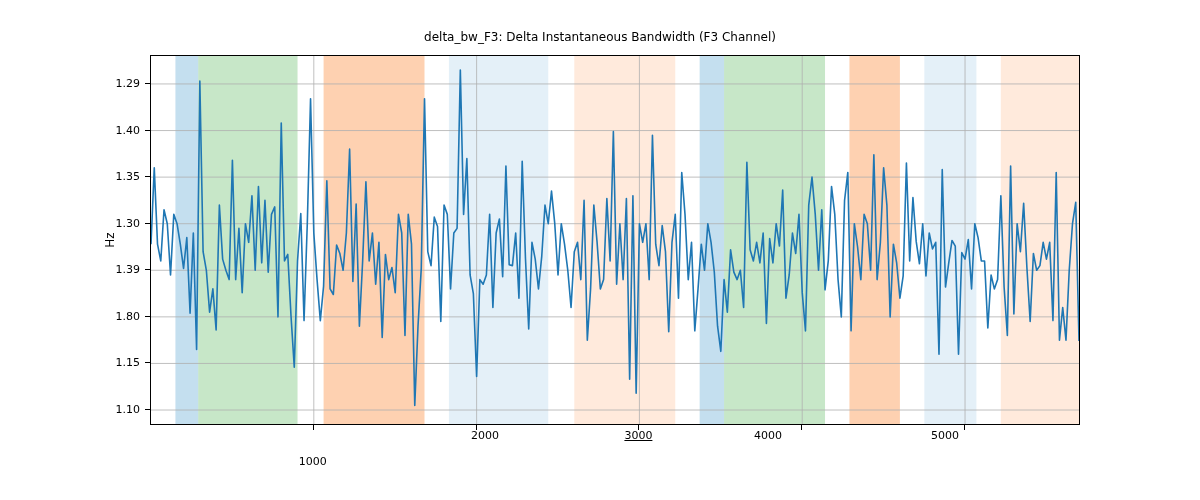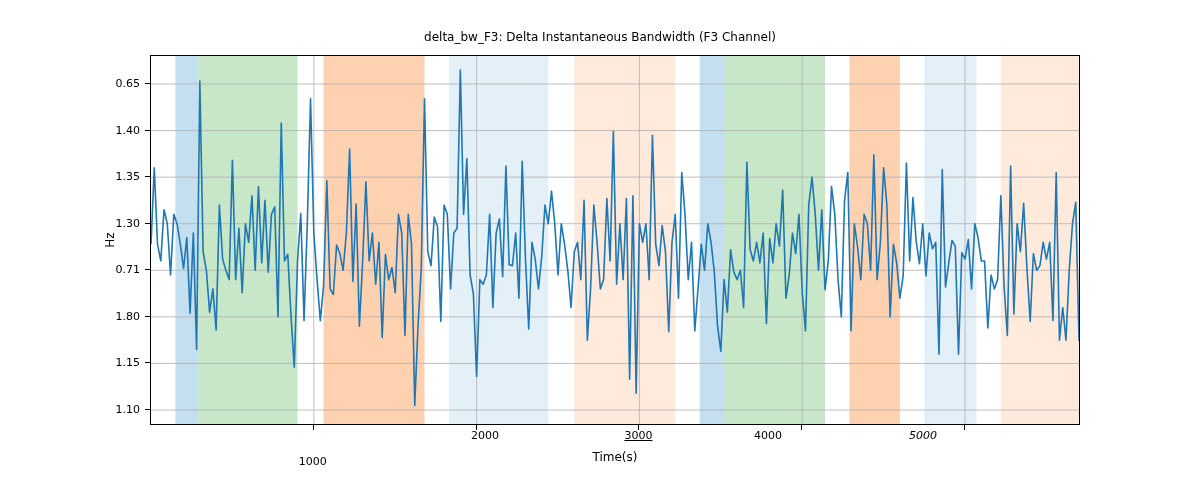--- a/index.html
+++ b/index.html
@@ -137,38 +137,37 @@
         <line x1="0" x2="928" y1="260.8607594936709" y2="260.8607594936709" stroke="#b0b0b0" stroke-width="0.8"></line>
         <line x1="0" x2="928" y1="214.2784810126582" y2="214.2784810126582" stroke="#b0b0b0" stroke-width="0.8"></line>
         <line x1="0" x2="928" y1="167.69620253164553" y2="167.69620253164553" stroke="#b0b0b0" stroke-width="0.8"></line>
         <line x1="0" x2="928" y1="121.11392405063282" y2="121.11392405063282" stroke="#b0b0b0" stroke-width="0.8"></line>
         <line x1="0" x2="928" y1="74.53164556962031" y2="74.53164556962031" stroke="#b0b0b0" stroke-width="0.8"></line>
         <line x1="0" x2="928" y1="27.94936708860763" y2="27.94936708860763" stroke="#b0b0b0" stroke-width="0.8"></line>
         <path d="M0.00 188.19 L3.26 111.80 L6.51 188.19 L9.77 204.96 L13.02 153.72 L16.28 167.70 L19.54 218.94 L22.79 158.38 L26.05 167.70 L29.31 188.19 L32.56 212.42 L35.82 181.67 L39.07 257.13 L42.33 177.01 L45.59 293.47 L48.84 25.15 L52.10 195.65 L55.35 214.28 L58.61 256.20 L61.87 232.91 L65.12 273.90 L68.38 149.06 L71.64 203.10 L74.89 214.28 L78.15 223.59 L81.40 104.34 L84.66 223.59 L87.92 172.35 L91.17 236.64 L94.43 167.70 L97.68 186.33 L100.94 139.75 L104.20 214.28 L107.45 130.43 L110.71 206.83 L113.96 144.41 L117.22 216.14 L120.48 158.38 L123.73 150.93 L126.99 260.86 L130.25 67.08 L133.50 204.96 L136.76 198.44 L140.01 259.93 L143.27 311.17 L146.53 204.96 L149.78 157.45 L153.04 264.59 L156.29 167.70 L159.55 42.86 L162.81 177.01 L166.06 223.59 L169.32 264.59 L172.58 230.12 L175.83 124.84 L179.09 232.91 L182.34 238.50 L185.60 189.12 L188.86 197.51 L192.11 214.28 L195.37 177.01 L198.62 93.16 L201.88 225.46 L205.14 148.13 L208.39 270.18 L211.65 204.96 L214.91 125.77 L218.16 204.96 L221.42 177.01 L224.67 228.25 L227.93 186.33 L231.19 281.36 L234.44 198.44 L237.70 223.59 L240.95 211.48 L244.21 236.64 L247.47 158.38 L250.72 177.01 L253.98 279.49 L257.24 158.38 L260.49 188.19 L263.75 349.37 L267.00 270.18 L270.26 212.42 L273.52 42.86 L276.77 195.65 L280.03 209.62 L283.28 161.17 L286.54 170.49 L289.80 265.52 L293.05 149.06 L296.31 158.38 L299.56 232.91 L302.82 177.01 L306.08 172.35 L309.33 13.97 L312.59 158.38 L315.85 102.48 L319.10 218.94 L322.36 237.57 L325.61 320.49 L328.87 223.59 L332.13 228.25 L335.38 218.94 L338.64 158.38 L341.89 251.54 L345.15 177.01 L348.41 163.04 L351.66 220.80 L354.92 109.93 L358.18 208.69 L361.43 209.62 L364.69 177.01 L367.94 242.23 L371.20 105.28 L374.46 202.17 L377.71 272.97 L380.97 186.33 L384.22 203.10 L387.48 232.91 L390.74 200.30 L393.99 149.06 L397.25 167.70 L400.51 135.09 L403.76 167.70 L407.02 218.94 L410.27 167.70 L413.53 188.19 L416.79 214.28 L420.04 251.54 L423.30 195.65 L426.55 186.33 L429.81 223.59 L433.07 144.41 L436.32 284.15 L439.58 232.91 L442.84 149.06 L446.09 186.33 L449.35 232.91 L452.60 223.59 L455.86 142.54 L459.12 204.96 L462.37 75.46 L465.63 228.25 L468.88 167.70 L472.14 223.59 L475.40 142.54 L478.65 323.28 L481.91 139.75 L485.16 337.26 L488.42 167.70 L491.68 186.33 L494.93 167.70 L498.19 223.59 L501.45 79.19 L504.70 188.19 L507.96 209.62 L511.21 169.56 L514.47 195.65 L517.73 275.77 L520.98 186.33 L524.24 158.38 L527.49 242.23 L530.75 116.46 L534.01 158.38 L537.26 223.59 L540.52 186.33 L543.78 274.84 L547.03 232.91 L550.29 188.19 L553.54 214.28 L556.80 167.70 L560.06 186.33 L563.31 216.14 L566.57 270.18 L569.82 295.33 L573.08 223.59 L576.34 256.20 L579.59 193.78 L582.85 216.14 L586.11 223.59 L589.36 214.28 L592.62 251.54 L595.87 106.21 L599.13 193.78 L602.39 204.96 L605.64 186.33 L608.90 206.83 L612.15 177.01 L615.41 267.38 L618.67 182.60 L621.92 206.83 L625.18 167.70 L628.44 190.06 L631.69 134.16 L634.95 242.23 L638.20 218.94 L641.46 177.01 L644.72 197.51 L647.97 158.38 L651.23 236.64 L654.48 274.84 L657.74 149.06 L661.00 121.11 L664.25 158.38 L667.51 214.28 L670.76 153.72 L674.02 233.84 L677.28 204.96 L680.53 130.43 L683.79 158.38 L687.05 223.59 L690.30 260.86 L693.56 144.41 L696.81 116.46 L700.07 274.84 L703.33 167.70 L706.58 190.99 L709.84 223.59 L713.09 158.38 L716.35 167.70 L719.61 214.28 L722.86 98.75 L726.12 223.59 L729.38 186.33 L732.63 111.80 L735.89 149.06 L739.14 260.86 L742.40 188.19 L745.66 206.83 L748.91 242.23 L752.17 219.87 L755.42 107.14 L758.68 204.96 L761.94 141.61 L765.19 185.40 L768.45 207.76 L771.71 167.70 L774.96 219.87 L778.22 177.01 L781.47 192.85 L784.73 186.33 L787.99 298.13 L791.24 113.66 L794.50 231.05 L797.75 206.83 L801.01 184.47 L804.27 190.06 L807.52 298.13 L810.78 196.58 L814.04 203.10 L817.29 183.53 L820.55 232.91 L823.80 167.70 L827.06 181.67 L830.32 204.96 L833.57 204.96 L836.83 272.04 L840.08 218.94 L843.34 232.91 L846.60 223.59 L849.85 139.75 L853.11 231.05 L856.36 279.49 L859.62 109.93 L862.88 258.07 L866.13 167.70 L869.39 195.65 L872.65 147.20 L875.90 211.48 L879.16 265.52 L882.41 197.51 L885.67 214.28 L888.93 209.62 L892.18 186.33 L895.44 203.10 L898.69 186.33 L901.95 264.59 L905.21 116.46 L908.46 284.15 L911.72 251.54 L914.98 284.15 L918.23 214.28 L921.49 167.70 L924.74 146.27 L928.00 285.08 " fill="none" stroke="#1f77b4" stroke-width="1.6" stroke-linejoin="round"></path>
       </svg>
   </div>
 
-  <div class="xlabel">Time(s)</div>
 
   <div class="xticks" id="xticks">
       <div class="xtick" style="left: 162.807px; margin-top: 26px;">1000</div>
       <div class="xtick" style="left: 335px;">2000</div>
       <div class="xtick" style="left: 488.421px; text-decoration: underline;">3000</div>
       <div class="xtick" style="left: 618px;">4000</div>
-      <div class="xtick" style="left: 773px; font-style: italic;">5000</div>
+      <div class="xtick" style="left: 795px;">5000</div>
     </div>
   <div class="yticks" id="yticks">
       <div class="ytick" style="top: 354.025px;">1.10</div>
       <div class="ytick" style="top: 307.443px;">1.15</div>
       <div class="ytick" style="top: 260.861px;">1.80</div>
-      <div class="ytick" style="top: 214.278px;">0.71</div>
+      <div class="ytick" style="top: 214.278px;">1.39</div>
       <div class="ytick" style="top: 167.696px;">1.30</div>
       <div class="ytick" style="top: 121.114px;">1.35</div>
       <div class="ytick" style="top: 74.5316px;">1.40</div>
-      <div class="ytick" style="top: 27.9494px;">0.65</div>
+      <div class="ytick" style="top: 27.9494px;">1.29</div>
     </div>
   <div id="xtickmarks">
       <div class="tickmark-x" style="left: 312.807px;"></div>
       <div class="tickmark-x" style="left: 475.614px;"></div>
       <div class="tickmark-x" style="left: 638.421px;"></div>
       <div class="tickmark-x" style="left: 801.228px;"></div>
       <div class="tickmark-x" style="left: 964.035px;"></div>
     </div>
   <div id="ytickmarks">
       <div class="tickmark-y" style="top: 409.025px;"></div>

